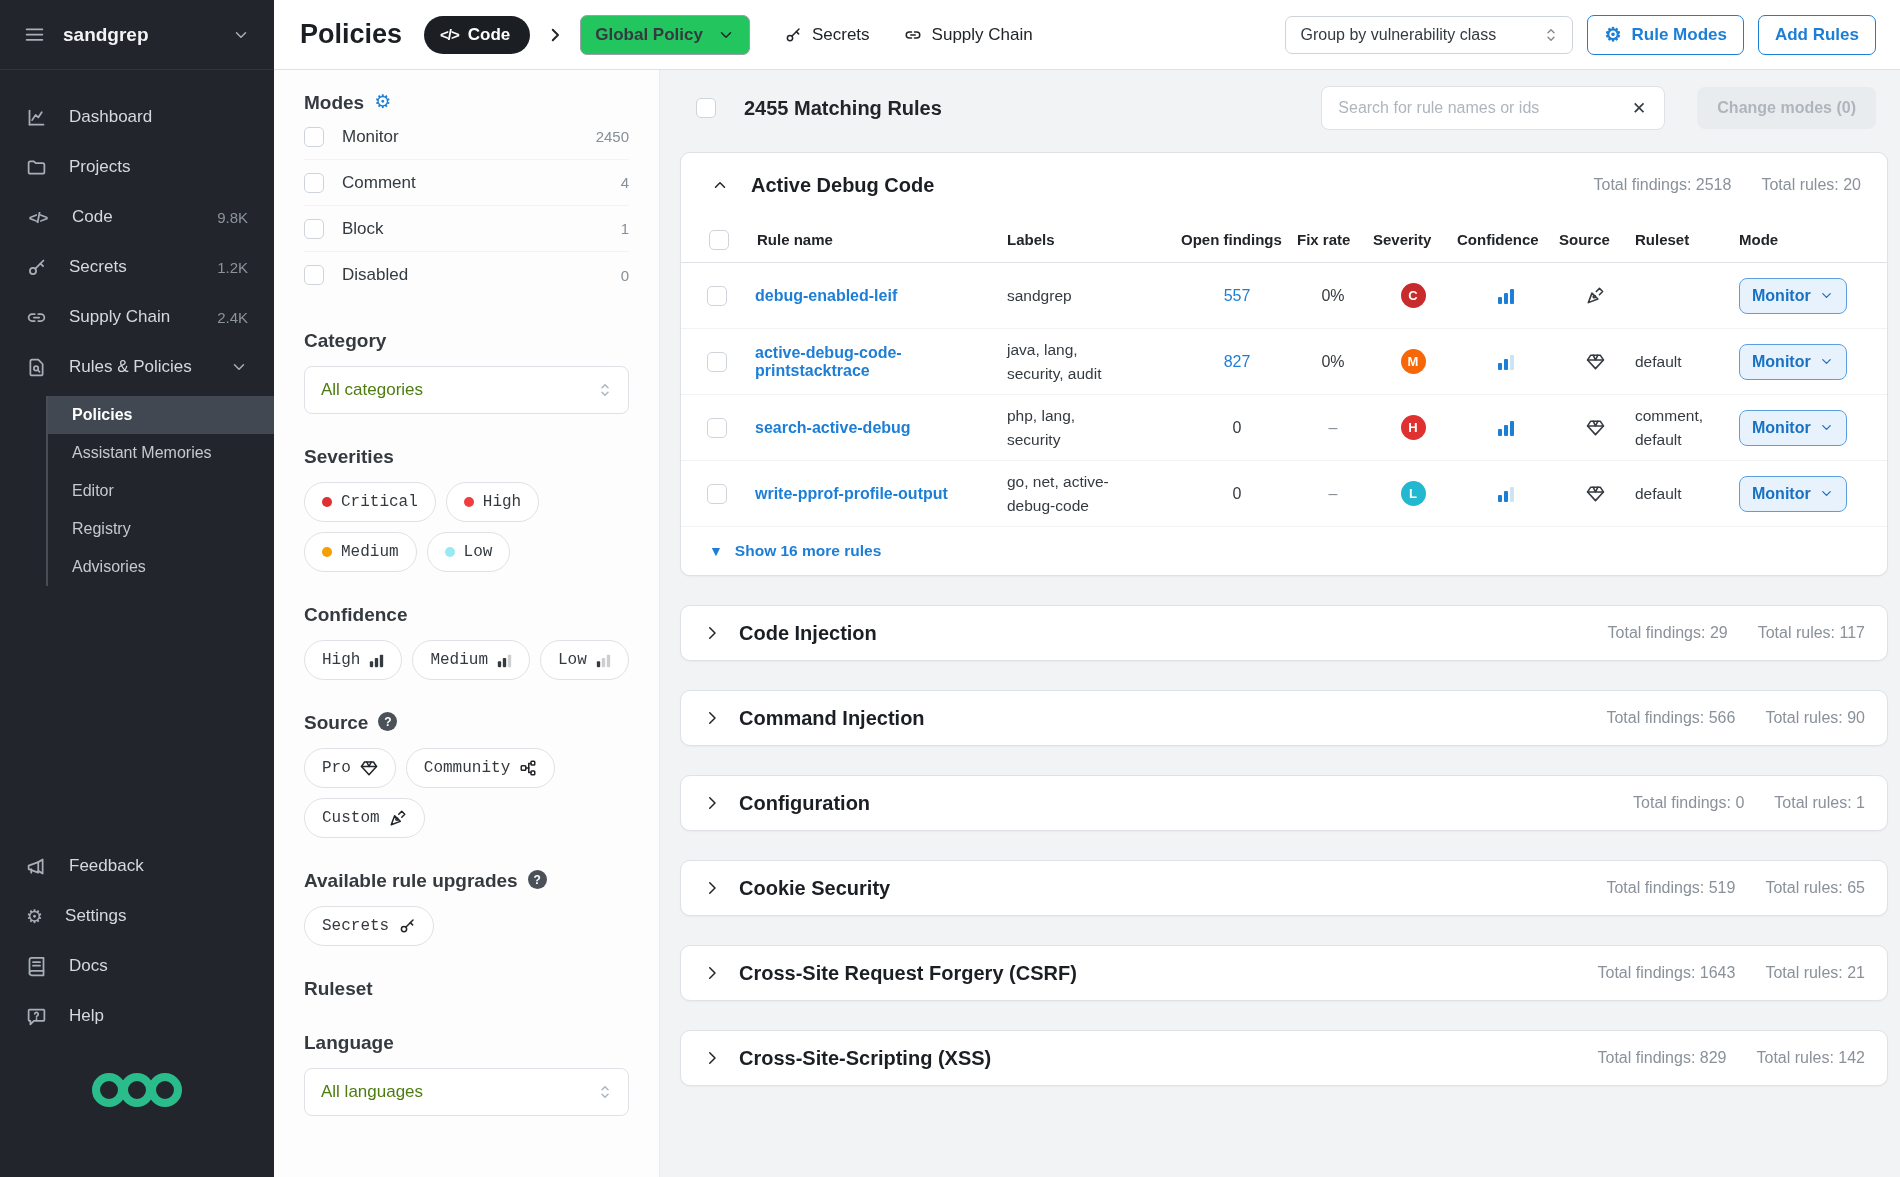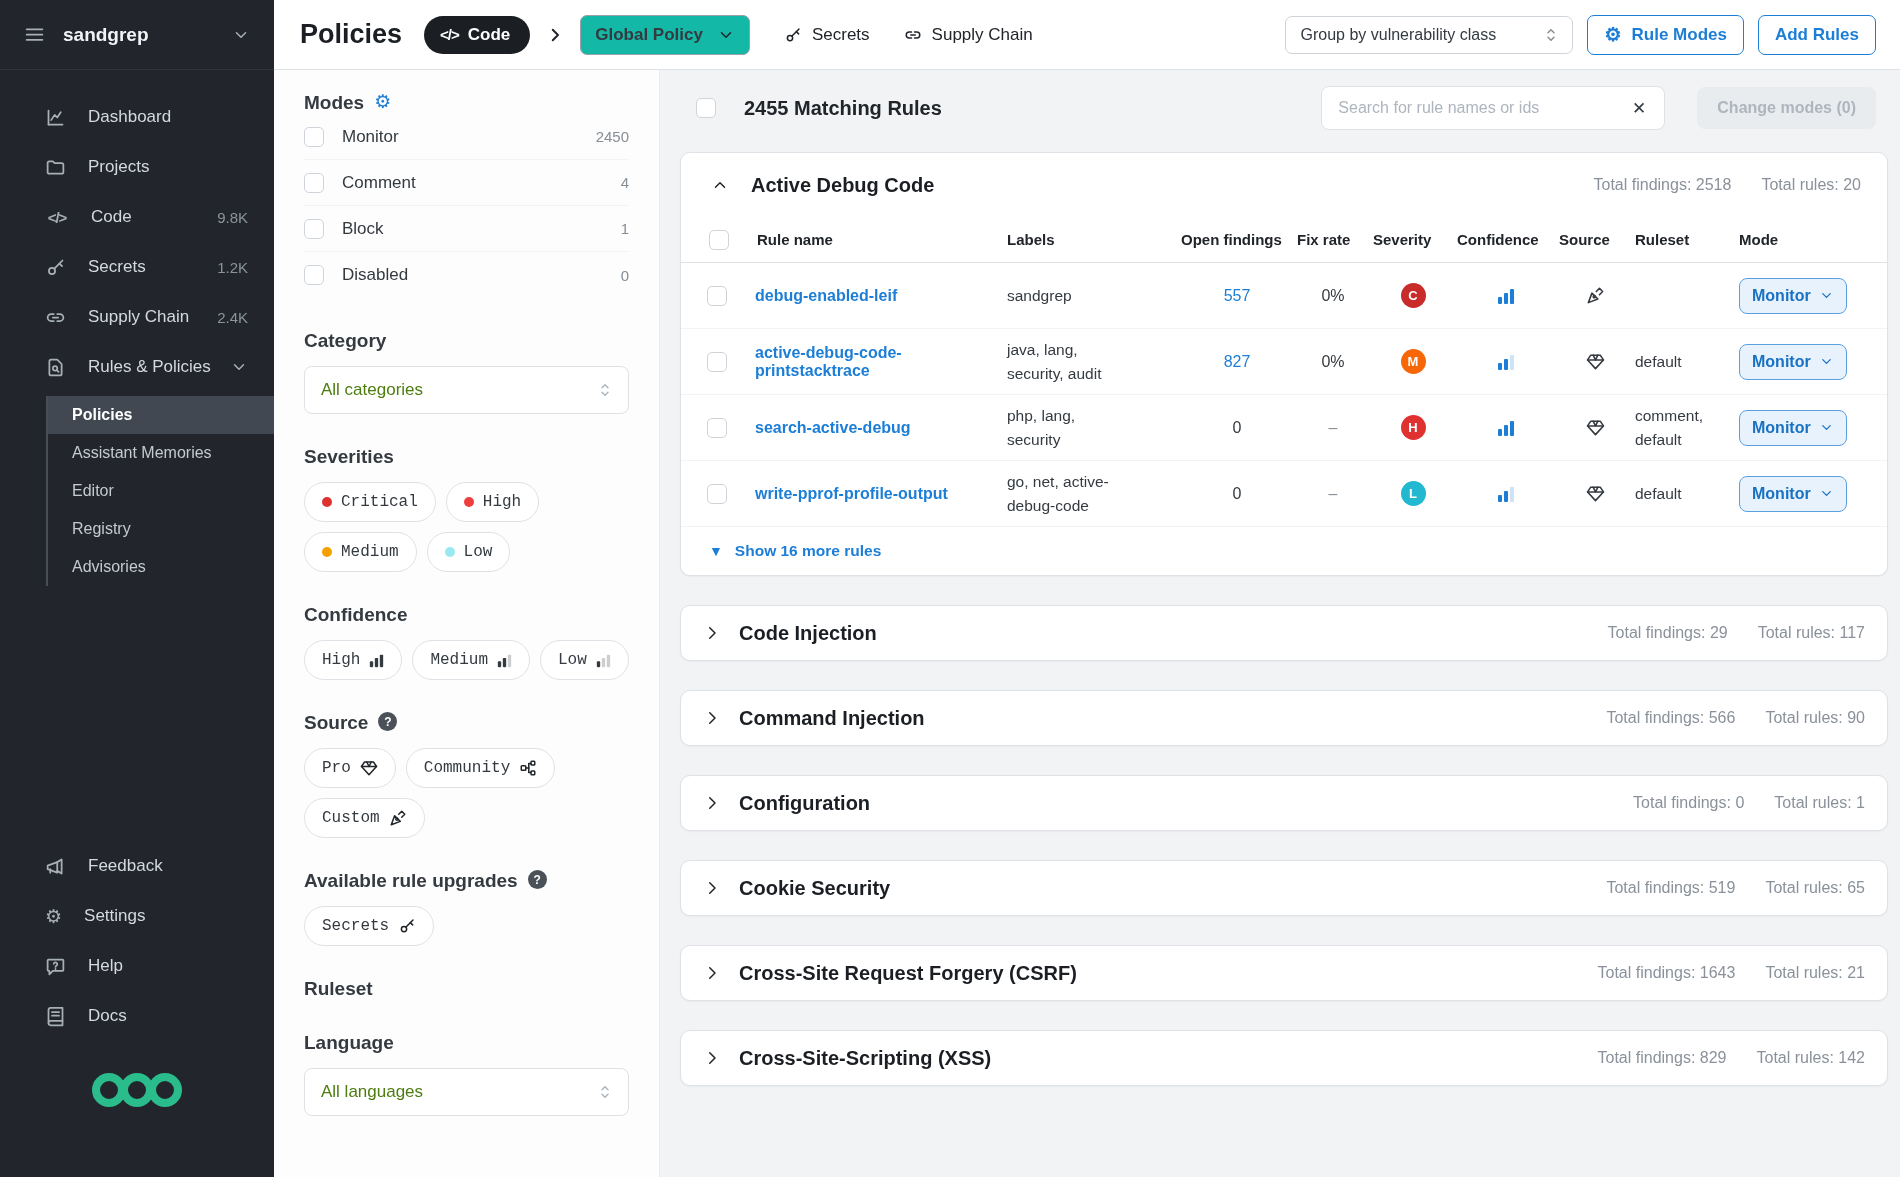--- a/index.html
+++ b/index.html
@@ -9,37 +9,37 @@
 
   
   .sidebar { position:absolute; left:0; top:0; width:274px; height:1177px; background:#22262c; color:#cdd3d9; }
   .sb-head { height:70px; display:flex; align-items:center; padding:0 24px; border-bottom:1px solid rgba(255,255,255,.07); }
   .sb-head .org { font-size:19px; font-weight:bold; color:#f1f3f5; margin-left:18px; }
   .sb-head .spacer { flex:1; }
   .icon { width:21px; height:21px; stroke:#a8afb6; fill:none; stroke-width:2; stroke-linecap:round; stroke-linejoin:round; flex:none; }
   .icon.dark { stroke:#212529; }
   .icon.sm { width:18px; height:18px; }
   .nav { margin-top:22px; }
-  .nav-item { height:50px; display:flex; align-items:center; padding:0 26px; cursor:pointer;margin-left:19px; }
+  .nav-item { height:50px; display:flex; align-items:center; padding:0 26px; cursor:pointer; }
   .nav-item .lbl { margin-left:22px; font-size:17px; color:#d4d9de; }
   .nav-item .cnt { margin-left:auto; font-size:15px; color:#8b939b; }
   .code-glyph { font-size:15px; font-weight:bold; color:#a8afb6; letter-spacing:-1px; width:24px; text-align:center; flex:none; }
   .subnav { margin:4px 0 0 46px; border-left:2px solid #474e56; }
   .subnav-item { height:38px; display:flex; align-items:center; padding-left:24px; font-size:16px; color:#c4cad0; cursor:pointer; }
   .subnav-item.active { background:#414851; color:#ffffff; font-weight:bold; }
   .sb-footer { position:absolute; left:0; bottom:64px; width:100%; }
   .logo-row { display:flex; justify-content:center; margin-top:26px; }
 
   
   .topbar { position:absolute; left:274px; top:0; width:1626px; height:70px; background:#ffffff; border-bottom:1px solid #dee2e6; display:flex; align-items:center; padding:0 24px 0 26px; }
   .page-title { font-size:27px; font-weight:bold; color:#1b1f24; }
   .code-pill { display:flex; align-items:center; gap:9px; background:#1b1f24; color:#fff; border-radius:999px; padding:9px 20px 9px 16px; margin-left:22px; font-size:17px; font-weight:bold; cursor:pointer; }
   .code-pill .code-glyph { color:#fff; width:auto; }
   .crumb-sep { margin:0 16px; display:flex; }
-  .policy-select { display:flex; align-items:center; gap:14px; border:1px solid #9aa1a9; border-radius:7px; padding:9px 14px; font-size:17px; font-weight:bold; color:#343a40; cursor:pointer; background:#14b8a6; }
+  .policy-select { display:flex; align-items:center; gap:14px; border:1px solid #9aa1a9; border-radius:7px; padding:9px 14px; font-size:17px; font-weight:bold; color:#343a40; cursor:pointer; background:#22c55e; }
   .top-nav { display:flex; align-items:center; gap:10px; margin-left:34px; font-size:17px; color:#212529; cursor:pointer; }
   .tb-right { margin-left:auto; display:flex; align-items:center; gap:14px; }
   .groupby { display:flex; align-items:flex-end; justify-content:space-between; width:288px; border:1px solid #ced4da; border-radius:7px; padding:9px 12px 9px 14px; font-size:16px; color:#343a40; background:#fff; cursor:pointer; }
   .btn-blue-outline { display:flex; align-items:center; gap:10px; border:1.5px solid #1c7ed6; color:#1c7ed6; background:#fff; border-radius:7px; padding:9px 16px; font-size:17px; font-weight:bold; cursor:pointer; }
   .gear-glyph { font-size:19px; line-height:1; }
   .gear-glyph.blue { color:#1c7ed6; }
 
   
   .filters { position:absolute; left:274px; top:70px; width:386px; height:1107px; background:#fdfdfd; border-right:1px solid #e9ecef; padding:22px 30px 0 30px; overflow:hidden; }
   .f-heading { display:flex; align-items:flex-start; gap:10px; font-size:19px; font-weight:bold; color:#343a40; }
@@ -194,34 +194,34 @@
             <path d="M6 15v4"></path>
           </svg>
         <span class="lbl">Feedback</span>
       </div>
       <div class="nav-item">
         <span class="gear-glyph" style="color:#a8afb6;">⚙</span>
         <span class="lbl">Settings</span>
       </div>
       <div class="nav-item">
         <svg class="icon" viewBox="0 0 24 24">
-            <path d="M4 4h16a1 1 0 0 1 1 1v11a1 1 0 0 1-1 1H9l-4 4v-4H4a1 1 0 0 1-1-1V5a1 1 0 0 1 1-1z"></path>
-            <path d="M10 9a2 2 0 1 1 3 2c-.7.5-1 .8-1 1.5"></path>
-            <line x1="12" y1="14.8" x2="12" y2="15"></line>
-          </svg>
-        <span class="lbl">Help</span>
-      </div>
-      <div class="nav-item">
-        <svg class="icon" viewBox="0 0 24 24">
             <path d="M4 19.5A2.5 2.5 0 0 1 6.5 17H20V2H6.5A2.5 2.5 0 0 0 4 4.5v15z"></path>
             <path d="M4 19.5A2.5 2.5 0 0 0 6.5 22H20v-5"></path>
             <path d="M8 7h8"></path>
             <path d="M8 11h8"></path>
           </svg>
         <span class="lbl">Docs</span>
+      </div>
+      <div class="nav-item">
+        <svg class="icon" viewBox="0 0 24 24">
+            <path d="M4 4h16a1 1 0 0 1 1 1v11a1 1 0 0 1-1 1H9l-4 4v-4H4a1 1 0 0 1-1-1V5a1 1 0 0 1 1-1z"></path>
+            <path d="M10 9a2 2 0 1 1 3 2c-.7.5-1 .8-1 1.5"></path>
+            <line x1="12" y1="14.8" x2="12" y2="15"></line>
+          </svg>
+        <span class="lbl">Help</span>
       </div>
       <div class="logo-row" style="color: rgb(43, 188, 140);">
         <svg width="92" height="46" viewBox="0 0 92 46" fill="none">
           <circle cx="18" cy="23" r="13" stroke="currentColor" stroke-width="8"></circle>
           <circle cx="46" cy="23" r="13" stroke="currentColor" stroke-width="8"></circle>
           <circle cx="74" cy="23" r="13" stroke="currentColor" stroke-width="8"></circle>
         </svg>
       </div>
     </div>
   </div>

